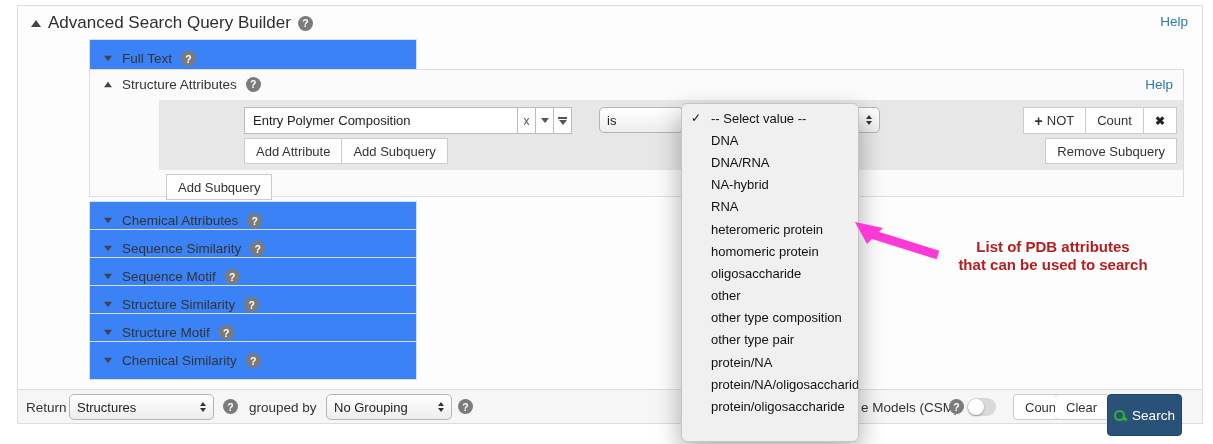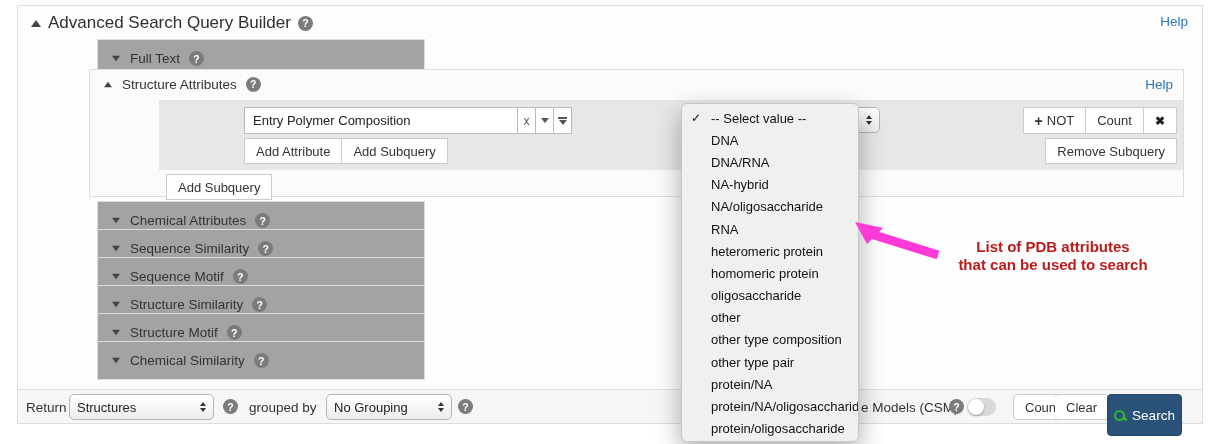--- a/index.html
+++ b/index.html
@@ -15,22 +15,22 @@
   .caret-up { width:0;height:0;border-left:5px solid transparent;border-right:5px solid transparent;
               border-bottom:7px solid #444; display:inline-block; }
   .caret-down { width:0;height:0;border-left:5px solid transparent;border-right:5px solid transparent;
                 border-top:7px solid #444; display:inline-block; }
   .qmark { display:inline-flex; align-items:center; justify-content:center;
            width:15px; height:15px; border-radius:50%; background:#7b7b7b; color:#fff;
            font-size:10.5px; font-weight:bold; flex:none; }
   .help-link { color:#2e76b6; font-size:13.5px; text-decoration:none; cursor:pointer; }
   .help-top { position:absolute; right:14px; top:8px; }
 
-  .section-box { position:absolute; left:79px; width:328px; height:39px;
-                 background:#a3a3a3; border:1px solid #ddd;
+  .section-box { position:absolute; left:71px; width:328px; height:39px;
+                 background:#3b82f6; border:1px solid #ddd;
                  display:flex; align-items:center; gap:9px; padding-left:13px; font-size:13.5px; }
   .section-box .caret-down, .section-box .caret-up { transform:scale(.8); }
 
   .sa-panel { position:absolute; left:71px; top:63px; width:1095px; height:128px;
               background:#fbfbfb; border:1px solid #ddd; }
   .sa-header { position:absolute; left:13px; right:10px; top:5px; height:18px;
                display:flex; align-items:center; gap:9px; font-size:13.5px; }
   .sa-header .help-link { margin-left:auto; }
 
   .subquery { position:absolute; left:69px; top:30px; width:1024px; height:70px; background:#e7e7e7; }
@@ -141,20 +141,23 @@
           <span class="mini-btn">x</span>
           <span class="mini-btn">
               <i class="tri-sm"></i>
             </span>
           <span class="mini-btn">
               <i class="bar-sm"></i>
               <i class="tri-sm"></i>
             </span>
         </div>
 
+        <div class="mac-select op-select">
+          <span>is</span>
+        </div>
 
         <div class="mac-select val-select">
           <span class="stepper">
               <i class="up"></i>
               <i class="dn"></i>
             </span>
         </div>
 
         <div class="row-btns">
           <span class="btn">
@@ -249,23 +252,20 @@
     <div class="dd-item">
         <span>DNA</span>
       </div>
     <div class="dd-item">
         <span>DNA/RNA</span>
       </div>
     <div class="dd-item">
         <span>NA-hybrid</span>
       </div>
     <div class="dd-item">
-        <span>NA/oligosaccharide</span>
-      </div>
-    <div class="dd-item">
         <span>RNA</span>
       </div>
     <div class="dd-item">
         <span>heteromeric protein</span>
       </div>
     <div class="dd-item">
         <span>homomeric protein</span>
       </div>
     <div class="dd-item">
         <span>oligosaccharide</span>

